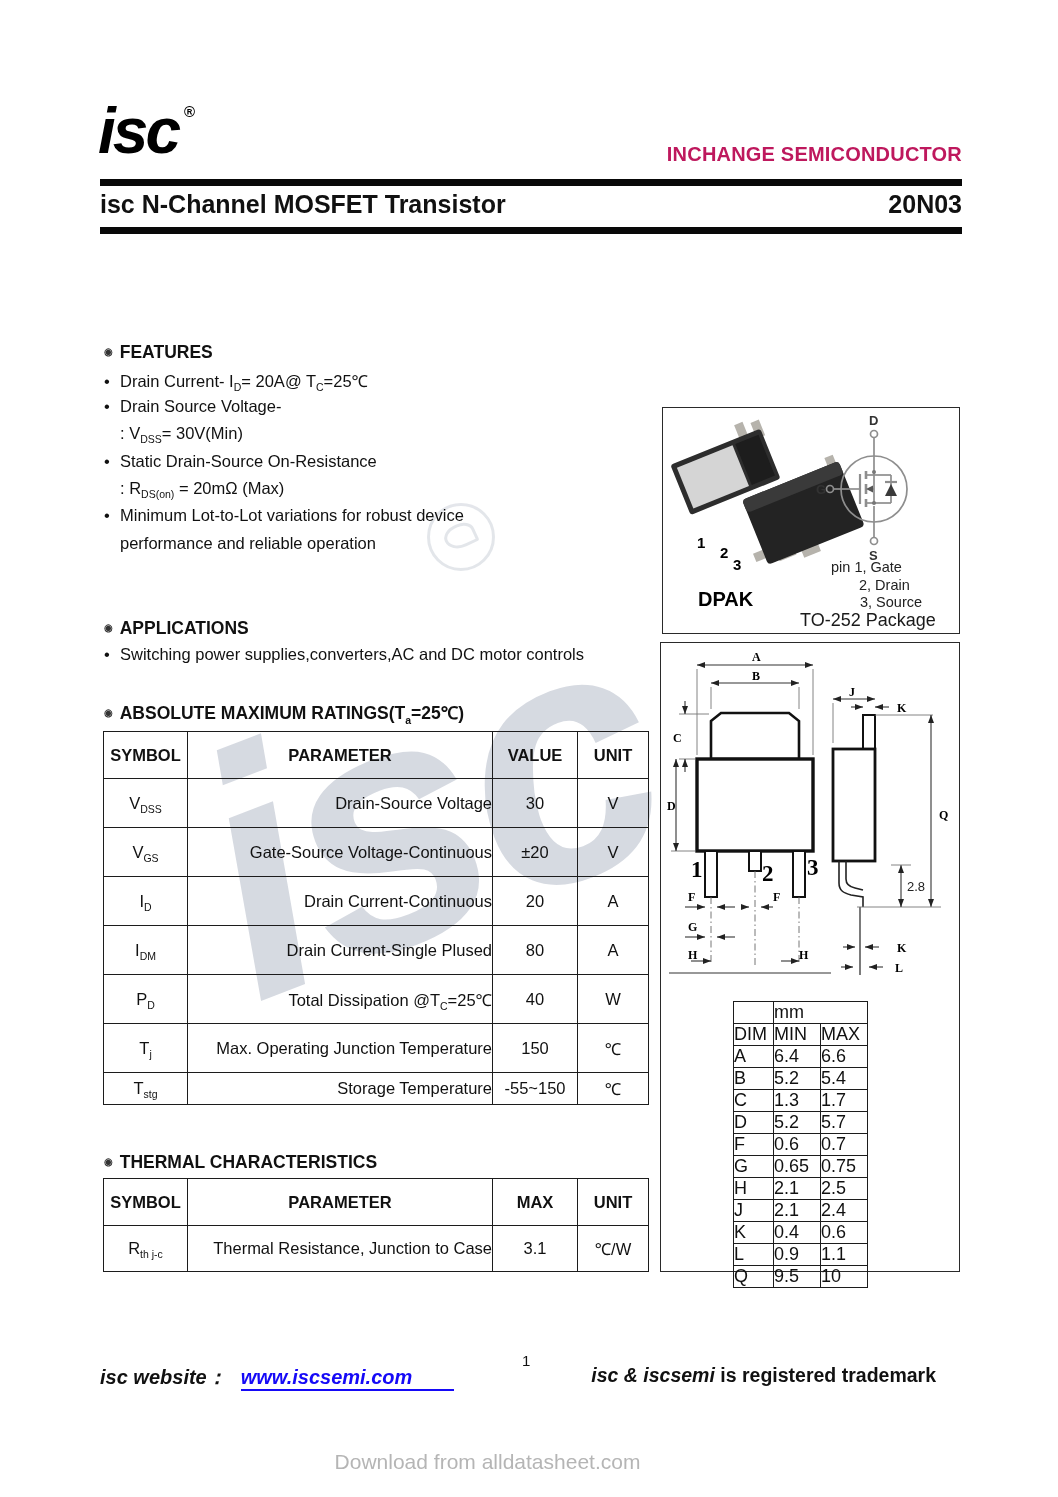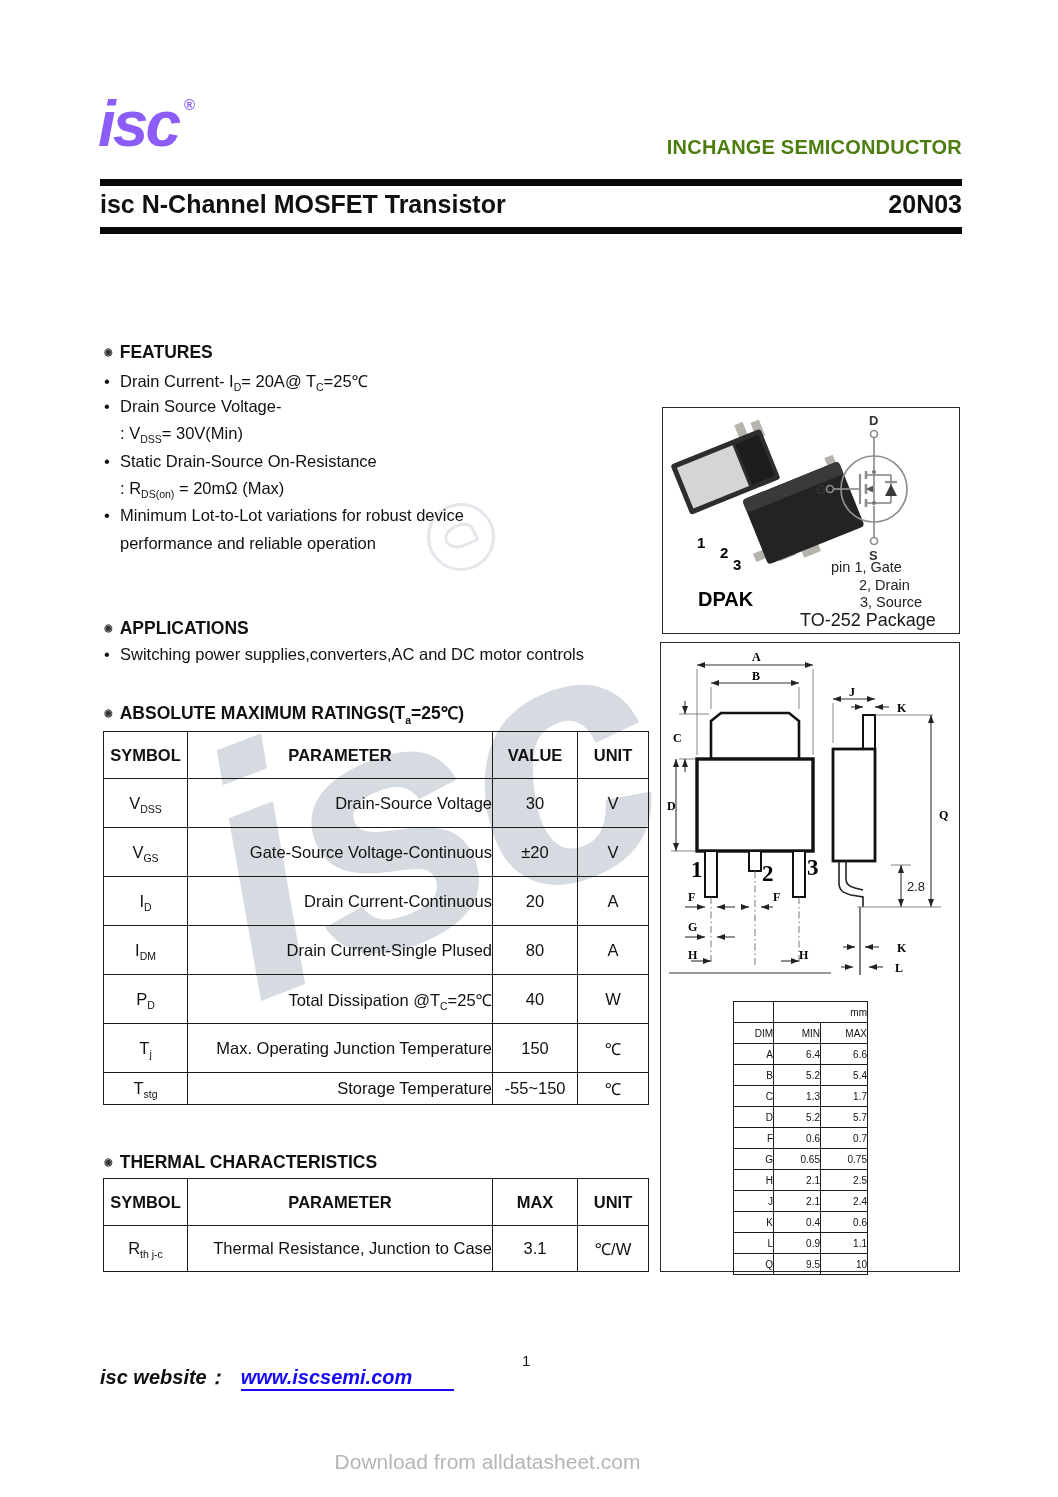--- a/index.html
+++ b/index.html
@@ -10,44 +10,44 @@
   
   .wm-big{left:150px;top:640px;width:620px;height:520px;z-index:0;
           font:bold italic 345px/0.95 "Liberation Sans",sans-serif;
           color:#c7ccd6;opacity:.72;transform:rotate(-21deg);pointer-events:none;
           letter-spacing:-8px;text-align:center}
   .wm-stamp{left:427px;top:503px;width:62px;height:62px;border:3px solid #cdd2da;
             border-radius:50%;opacity:.55;z-index:0}
   .wm-stamp .curl{position:absolute;left:14px;top:18px;width:26px;height:18px;
             border:3px solid #cdd2da;border-radius:50% 50% 10% 60%;transform:rotate(-25deg)}
   
-  .logo{left:98px;top:92px;font:bold italic 64px/1 "Liberation Sans",sans-serif;
-        color:#8b5cf6;letter-spacing:-3px;z-index:2}
+  .logo{left:98px;top:99px;font:bold italic 64px/1 "Liberation Sans",sans-serif;
+        color:#000000;letter-spacing:-3px;z-index:2}
   .logo .reg{font:bold 15px "Liberation Sans",sans-serif;position:relative;top:-36px;left:6px;letter-spacing:0}
-  .company{right:96px;top:136px;font:bold 20px "Liberation Sans",sans-serif;color:#4d7c0f;letter-spacing:.2px}
+  .company{right:96px;top:143px;font:bold 20px "Liberation Sans",sans-serif;color:#be185d;letter-spacing:.2px}
   .bar{left:100px;width:862px;height:7px;background:#080808}
   .titlerow{left:100px;top:190px;width:862px;display:flex;justify-content:space-between;
             font:bold 25px "Liberation Sans",sans-serif}
   
   .sec{z-index:1}
   .line{height:27.4px;white-space:nowrap;font-size:16.5px}
   .marker{font-size:10px;vertical-align:3px;margin-right:7px;color:#333}
   .blt{display:inline-block;width:16px;font-size:16.5px}
   .hd{font-weight:bold;font-size:17.5px}
   
   table.spec{border-collapse:collapse;table-layout:fixed;background:transparent;z-index:1;position:absolute}
   table.spec td,table.spec th{border:1.6px solid #1c1c1c;text-align:center;
        font-size:16.5px;font-weight:normal;padding:0;overflow:hidden}
   table.spec th{font-weight:bold;font-size:16.5px}
   table.spec td.param{text-align:right;padding-left:14px}
   
   .pkgbox{left:662px;top:407px;width:296px;height:225px;border:1.5px solid #2a2a2a;z-index:1;background:transparent}
   .outbox{left:660px;top:642px;width:298px;height:628px;border:1.5px solid #2a2a2a;z-index:1;background:transparent}
   table.dim{position:absolute;left:72px;top:358px;border-collapse:collapse;table-layout:fixed}
-  table.dim td{border:1.3px solid #1c1c1c;text-align:right;font-size:10px;height:20px;padding:0}
+  table.dim td{border:1.3px solid #1c1c1c;text-align:left;font-size:18px;height:20px;padding:0}
   
   .pagenum{left:522px;top:1352px;font-size:15px}
   .foot{left:100px;top:1364px;width:862px;font-size:20px;white-space:nowrap;z-index:1}
   .fw-label{font:bold italic 20px "Liberation Sans",sans-serif}
   .fw-link{font:bold italic 20px "Liberation Sans",sans-serif;color:#1509f7;
            border-bottom:2px solid #1509f7;padding-right:42px;margin-left:14px;text-decoration:none;display:inline-block}
   .fw-right{position:absolute;right:26px;top:0;font:bold 19.5px "Liberation Sans",sans-serif}
   .fw-right .it{font-style:italic}
   .dl{left:0;top:1450px;width:975px;text-align:center;color:#b5b5b5;font-size:21px}
   svg text{font-family:"Liberation Sans",sans-serif}
@@ -406,14 +406,15 @@
           <td>9.5</td>
           <td>10</td>
         </tr>
       </tbody>
 </table>
 </div>
 
 <div class="abs pagenum">1</div>
 <div class="abs foot">
   <span class="fw-label">isc website：</span><a class="fw-link" href="#">www.iscsemi.com</a>
+  <span class="fw-right"><span class="it">isc &amp; iscsemi</span><span> is registered trademark</span></span>
 </div>
 <div class="abs dl">Download from alldatasheet.com</div>
 
 </body></html>

